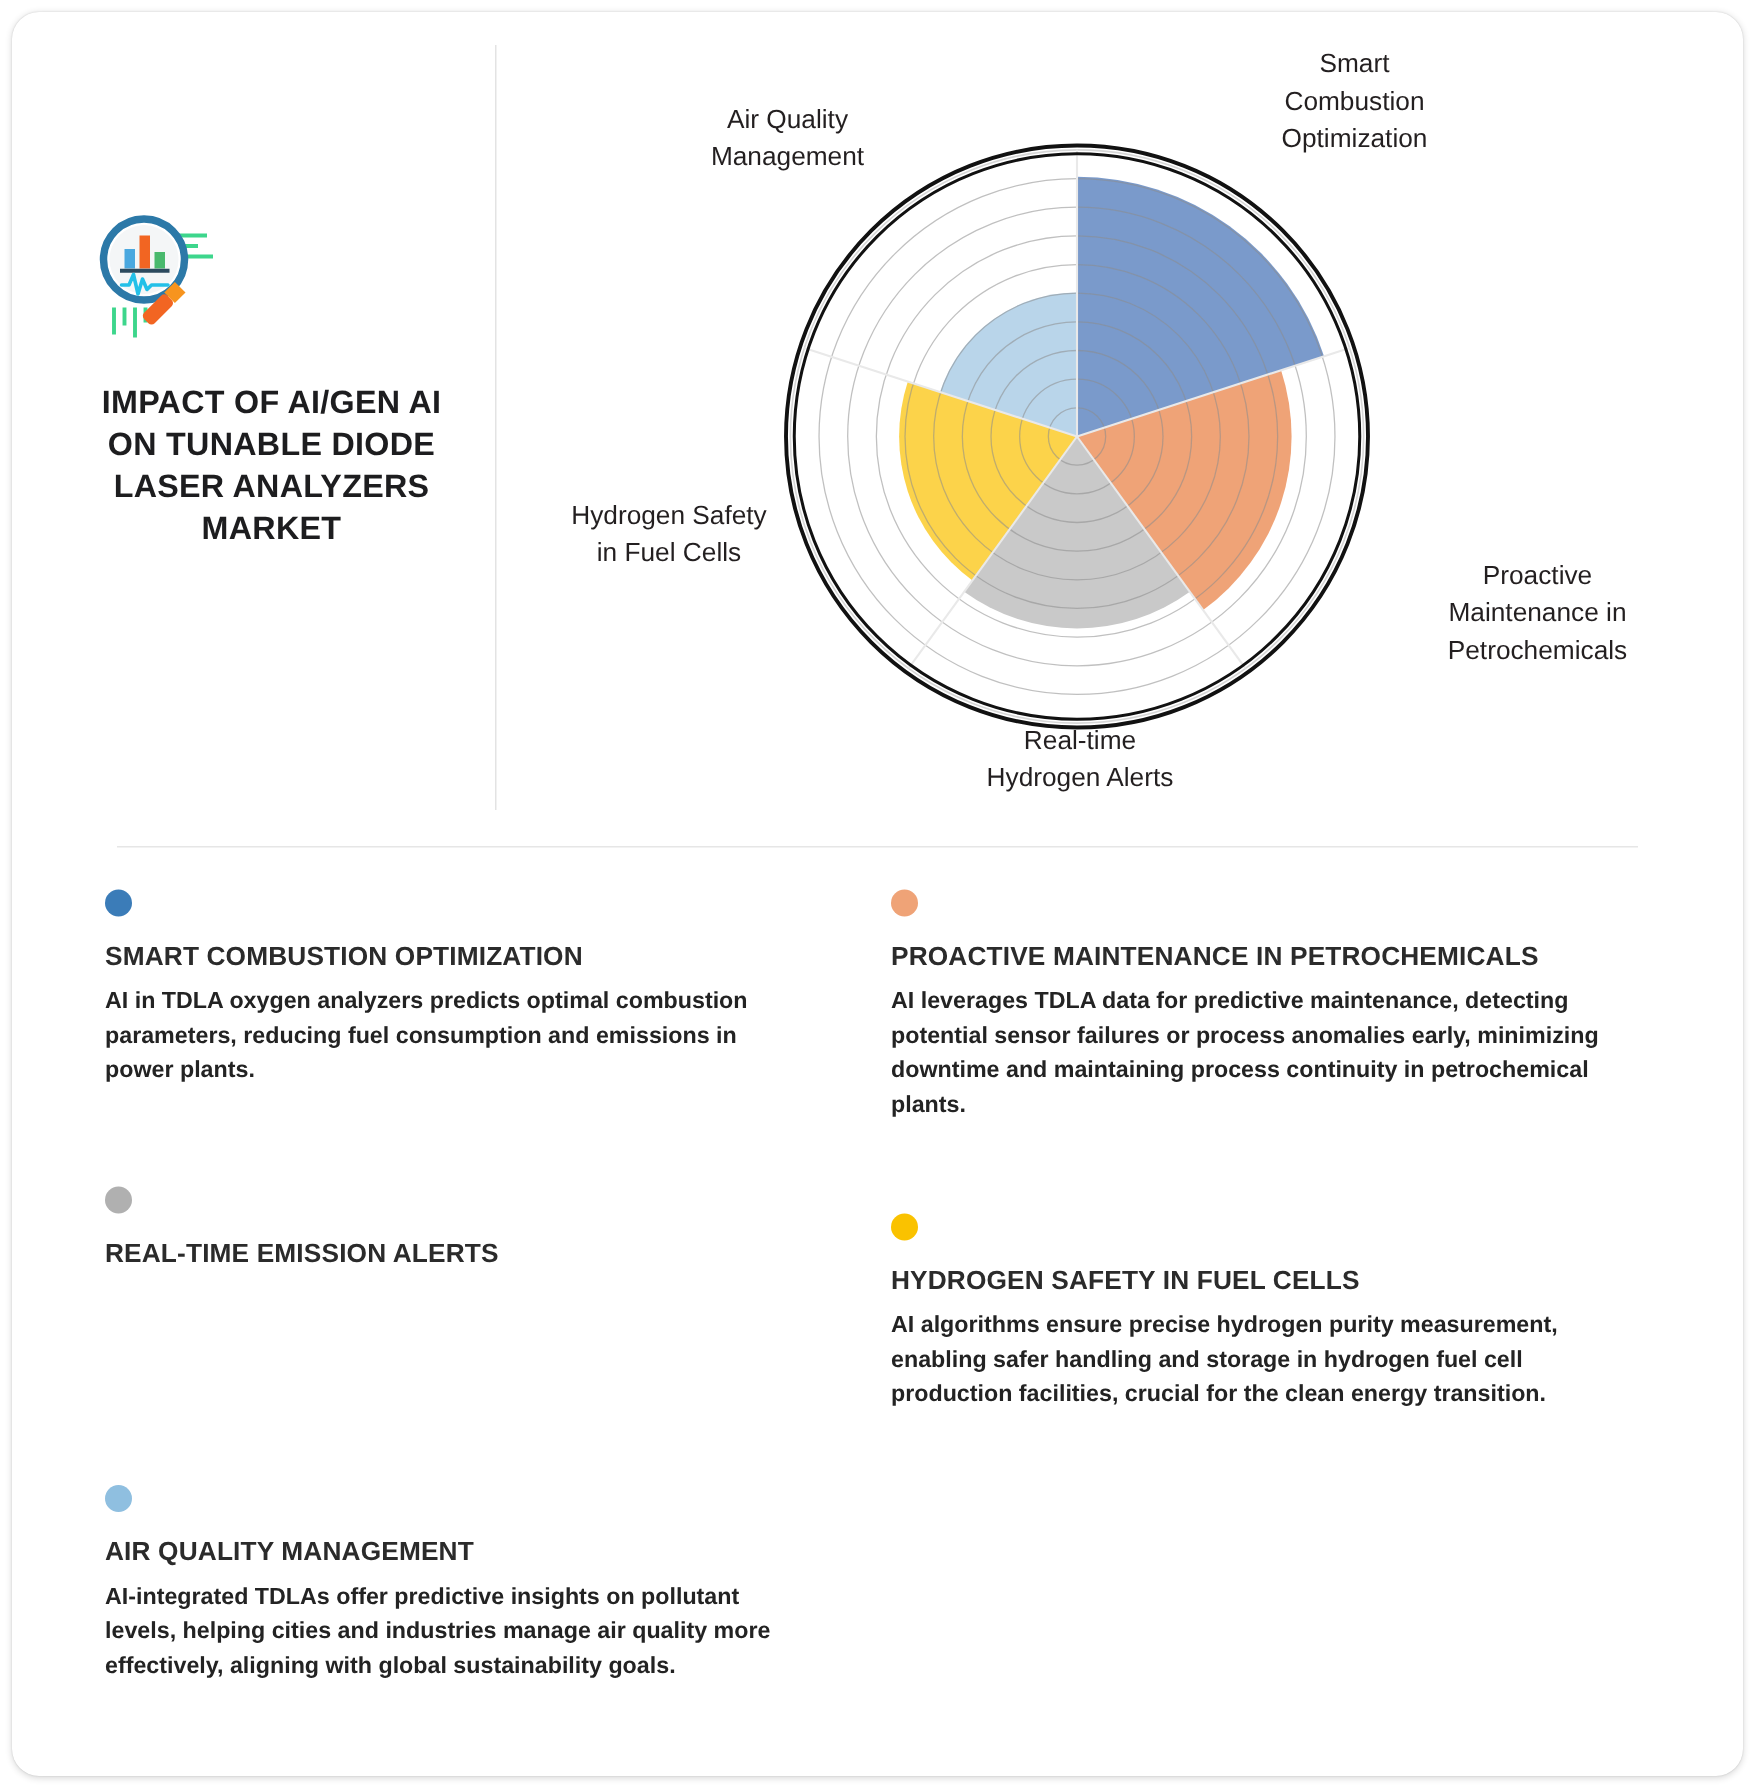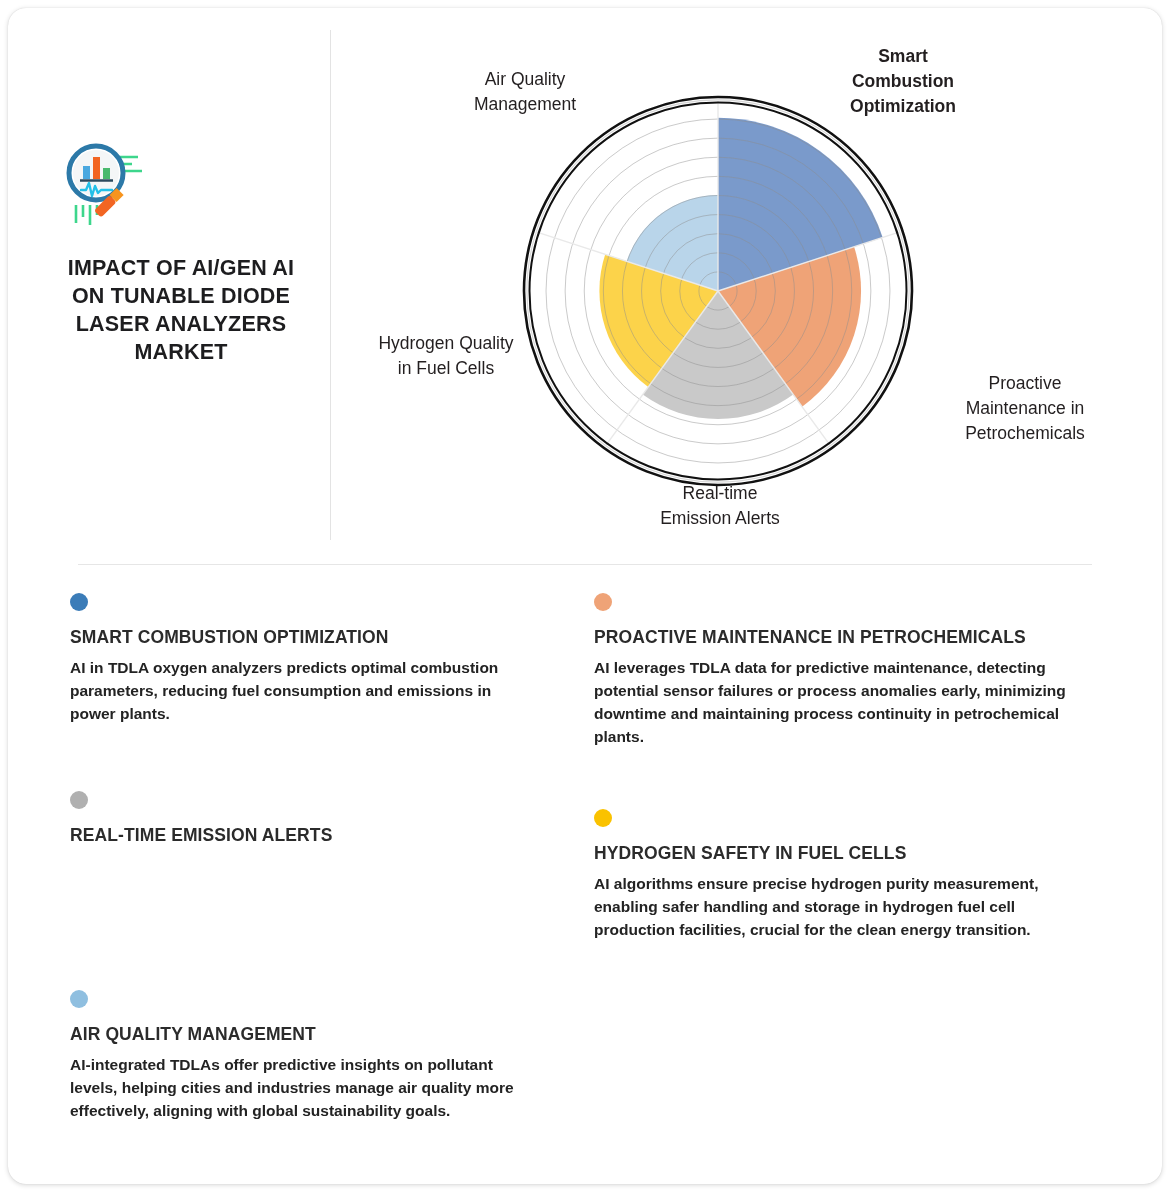--- a/index.html
+++ b/index.html
@@ -135,29 +135,29 @@
             <line x1="388" y1="283" x2="388" y2="91.91" stroke="#e9e9e9" stroke-width="1.4"></line>
             <line x1="388" y1="283" x2="569.7373896988408" y2="223.94994254489131" stroke="#e9e9e9" stroke-width="1.4"></line>
             <line x1="388" y1="283" x2="500.31988386056867" y2="437.5950574551087" stroke="#e9e9e9" stroke-width="1.4"></line>
             <line x1="388" y1="283" x2="275.68011613943133" y2="437.5950574551087" stroke="#e9e9e9" stroke-width="1.4"></line>
             <line x1="388" y1="283" x2="206.2626103011591" y2="223.94994254489123" stroke="#e9e9e9" stroke-width="1.4"></line>
           </g>
           <circle cx="388" cy="283" r="194" fill="none" stroke="#111111" stroke-width="2.6"></circle>
           <circle cx="388" cy="283" r="188.5" fill="none" stroke="#111111" stroke-width="2"></circle>
         </svg>
 
-      <div class="axis-label" style="left: 468px; top: 36px; width: 210px; font-weight: bold;">Smart
+      <div class="axis-label" style="left: 468px; top: 22px; width: 210px;">Smart
 Combustion
 Optimization</div>
       <div class="axis-label" style="left: 580px; top: 315px; width: 230px; margin-top: 48px;">Proactive
 Maintenance in
 Petrochemicals</div>
       <div class="axis-label" style="left: 280px; top: 473px; width: 220px;">Real-time
-Emission Alerts</div>
-      <div class="axis-label" style="left: 1px; top: 323px; width: 230px;">Hydrogen Quality
+Hydrogen Alerts</div>
+      <div class="axis-label" style="left: 1px; top: 323px; width: 230px;">Hydrogen Safety
 in Fuel Cells</div>
       <div class="axis-label" style="left: 86px; top: 59px; width: 218px; text-align: center;">Air Quality
 Management</div>
     </div>
 
     <div id="hdivider"></div>
   </div>
 
   <div id="details">
     <div class="col" id="col-left">

